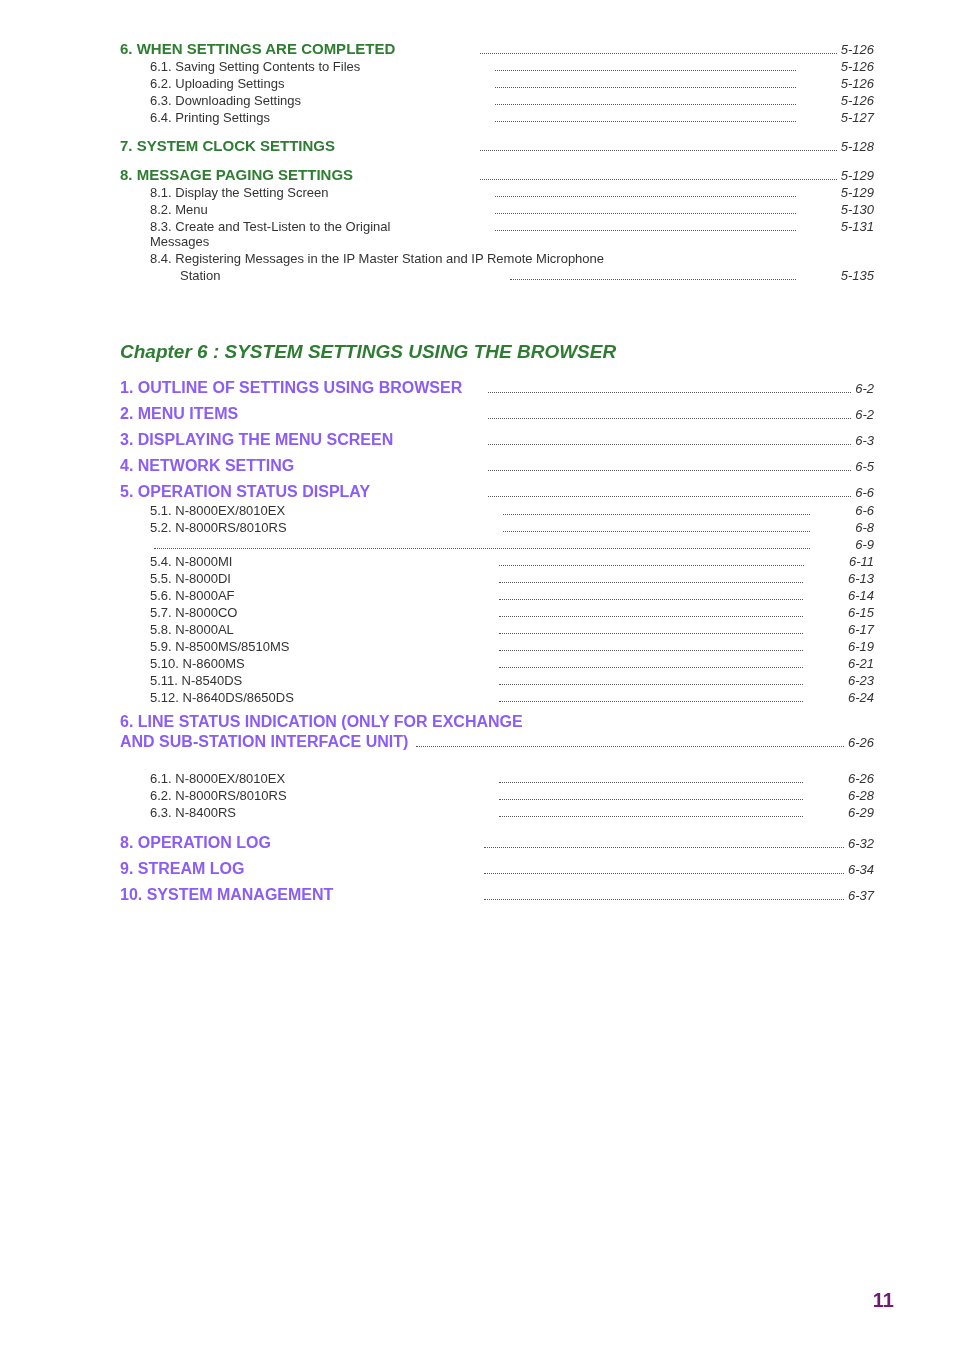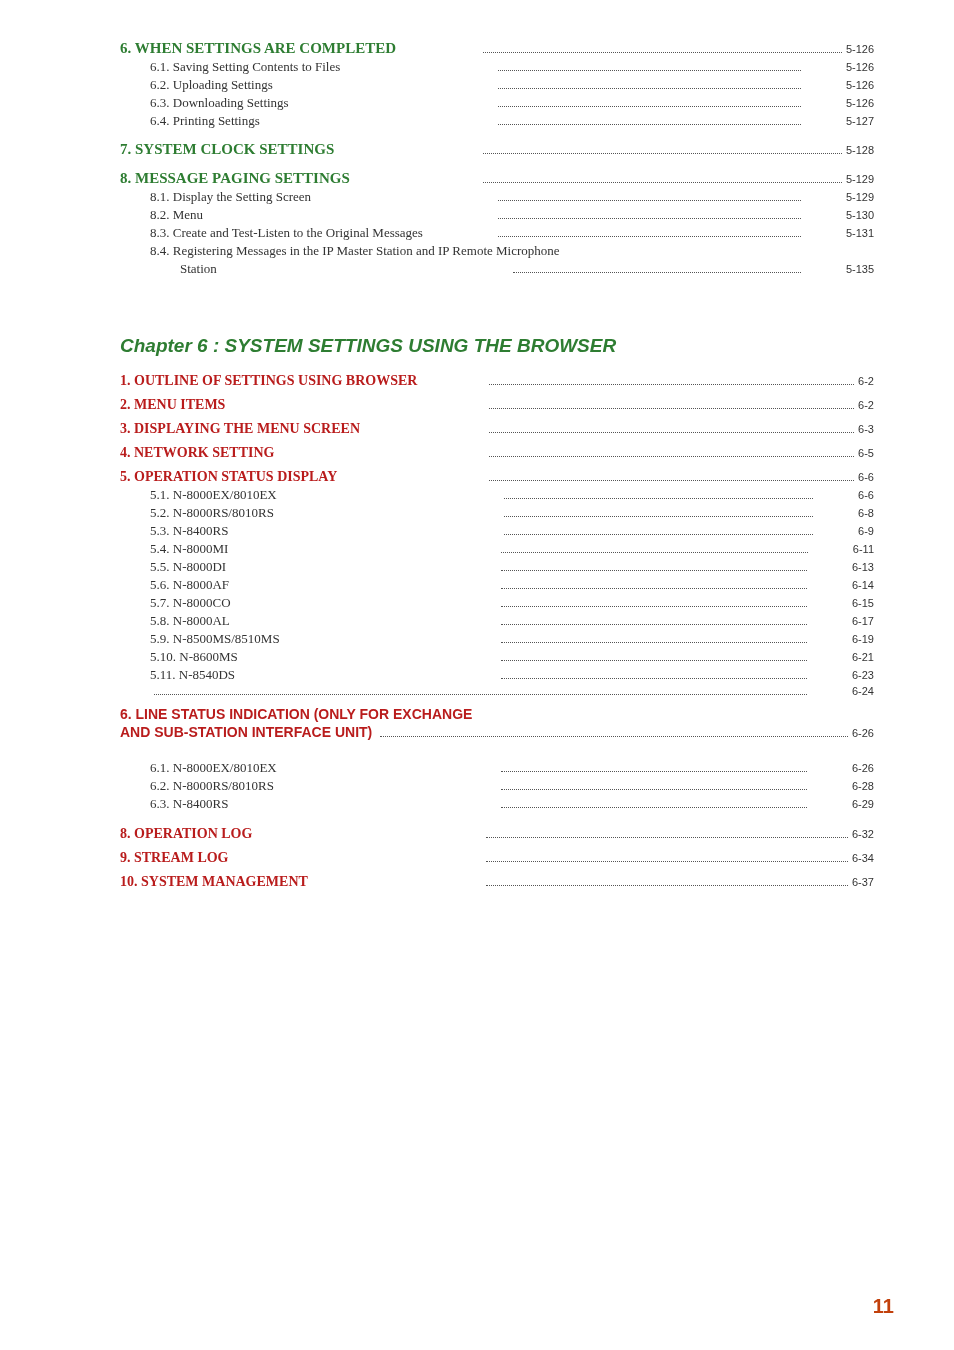--- a/index.html
+++ b/index.html
@@ -16,27 +16,27 @@
     .toc-entry {
       display: flex;
       justify-content: space-between;
       align-items: baseline;
       margin-bottom: 2px;
     }
 
     .toc-entry-text {
       flex: 1;
       overflow: hidden;
-      font-family: Liberation Serif, serif;
     }
 
     .toc-page {
       white-space: nowrap;
-      font-size: 11px;
+      font-size: 13px;
       color: #333;
+      font-style: italic;
     }
 
     
     .level1 {
       font-size: 15px;
       font-weight: bold;
       color: #2e7d32;
     }
 
     
@@ -51,36 +51,36 @@
     .chapter-heading {
       font-size: 19px;
       font-style: italic;
       font-weight: bold;
       color: #2e7d32;
       margin: 38px 0 16px 0;
     }
 
     
     .ch6-level1 {
-      font-size: 14px;
+      font-size: 16px;
       font-weight: bold;
-      color: #b91c1c;
+      color: #8b5cf6;
     }
 
     .spacer {
       height: 10px;
     }
 
     .page-number {
       position: absolute;
-      bottom: 32px;
+      bottom: 38px;
       right: 60px;
       font-size: 20px;
       font-weight: bold;
-      color: #c2410c;
+      color: #701a75;
     }
 
     .dot-leader {
       flex: 1;
       border-bottom: 1px dotted #555;
       margin: 0 4px 3px 4px;
       min-width: 20px;
     }
   </style>
 </head>
@@ -211,21 +211,20 @@
     <span class="toc-entry-text">5.1. N-8000EX/8010EX</span>
     <span class="dot-leader"></span>
     <span class="toc-page">6-6</span>
   </div>
   <div class="toc-entry level2">
     <span class="toc-entry-text">5.2. N-8000RS/8010RS</span>
     <span class="dot-leader"></span>
     <span class="toc-page">6-8</span>
   </div>
   <div class="toc-entry level2">
-    <span class="toc-entry-text">5.3. N-8400RS</span>
     <span class="dot-leader"></span>
     <span class="toc-page">6-9</span>
   </div>
   <div class="toc-entry level2">
     <span class="toc-entry-text">5.4. N-8000MI</span>
     <span class="dot-leader"></span>
     <span class="toc-page">6-11</span>
   </div>
   <div class="toc-entry level2">
     <span class="toc-entry-text">5.5. N-8000DI</span>
@@ -256,20 +255,21 @@
     <span class="toc-entry-text">5.10. N-8600MS</span>
     <span class="dot-leader"></span>
     <span class="toc-page">6-21</span>
   </div>
   <div class="toc-entry level2">
     <span class="toc-entry-text">5.11. N-8540DS</span>
     <span class="dot-leader"></span>
     <span class="toc-page">6-23</span>
   </div>
   <div class="toc-entry level2">
+    <span class="toc-entry-text">5.12. N-8640DS/8650DS</span>
     <span class="dot-leader"></span>
     <span class="toc-page">6-24</span>
   </div>
 
   <div class="spacer" style="height:6px;"></div>
 
   <div>
     <div style="display: flex; align-items: flex-end; margin-bottom: 2px;">
       <span class="ch6-level1">6. LINE STATUS INDICATION (ONLY FOR EXCHANGE</span>
     </div>

